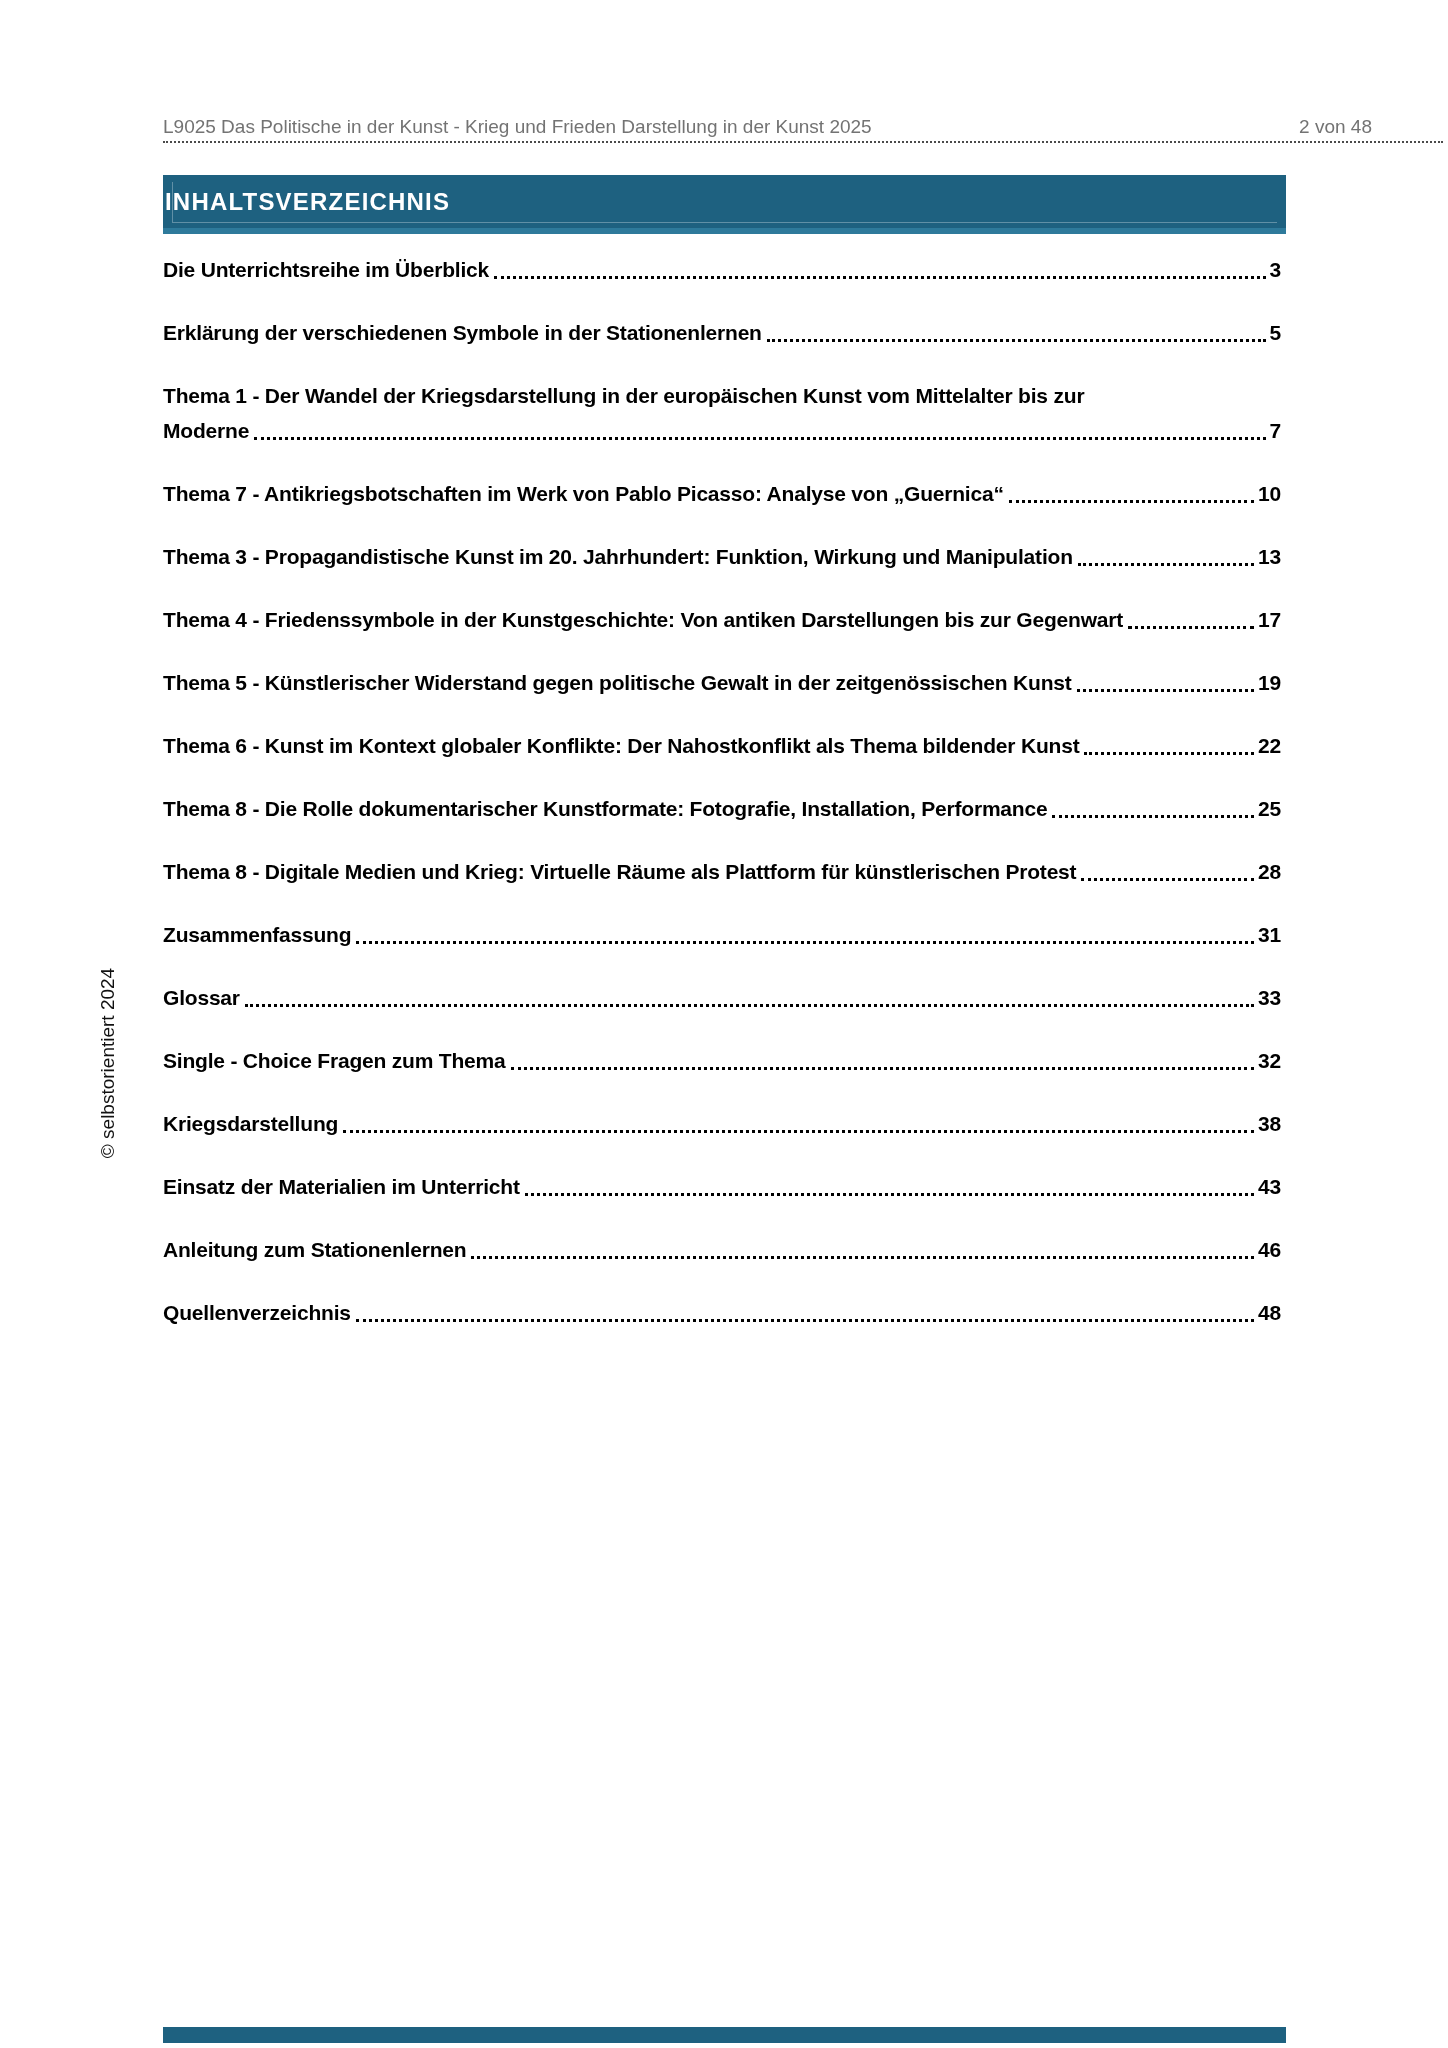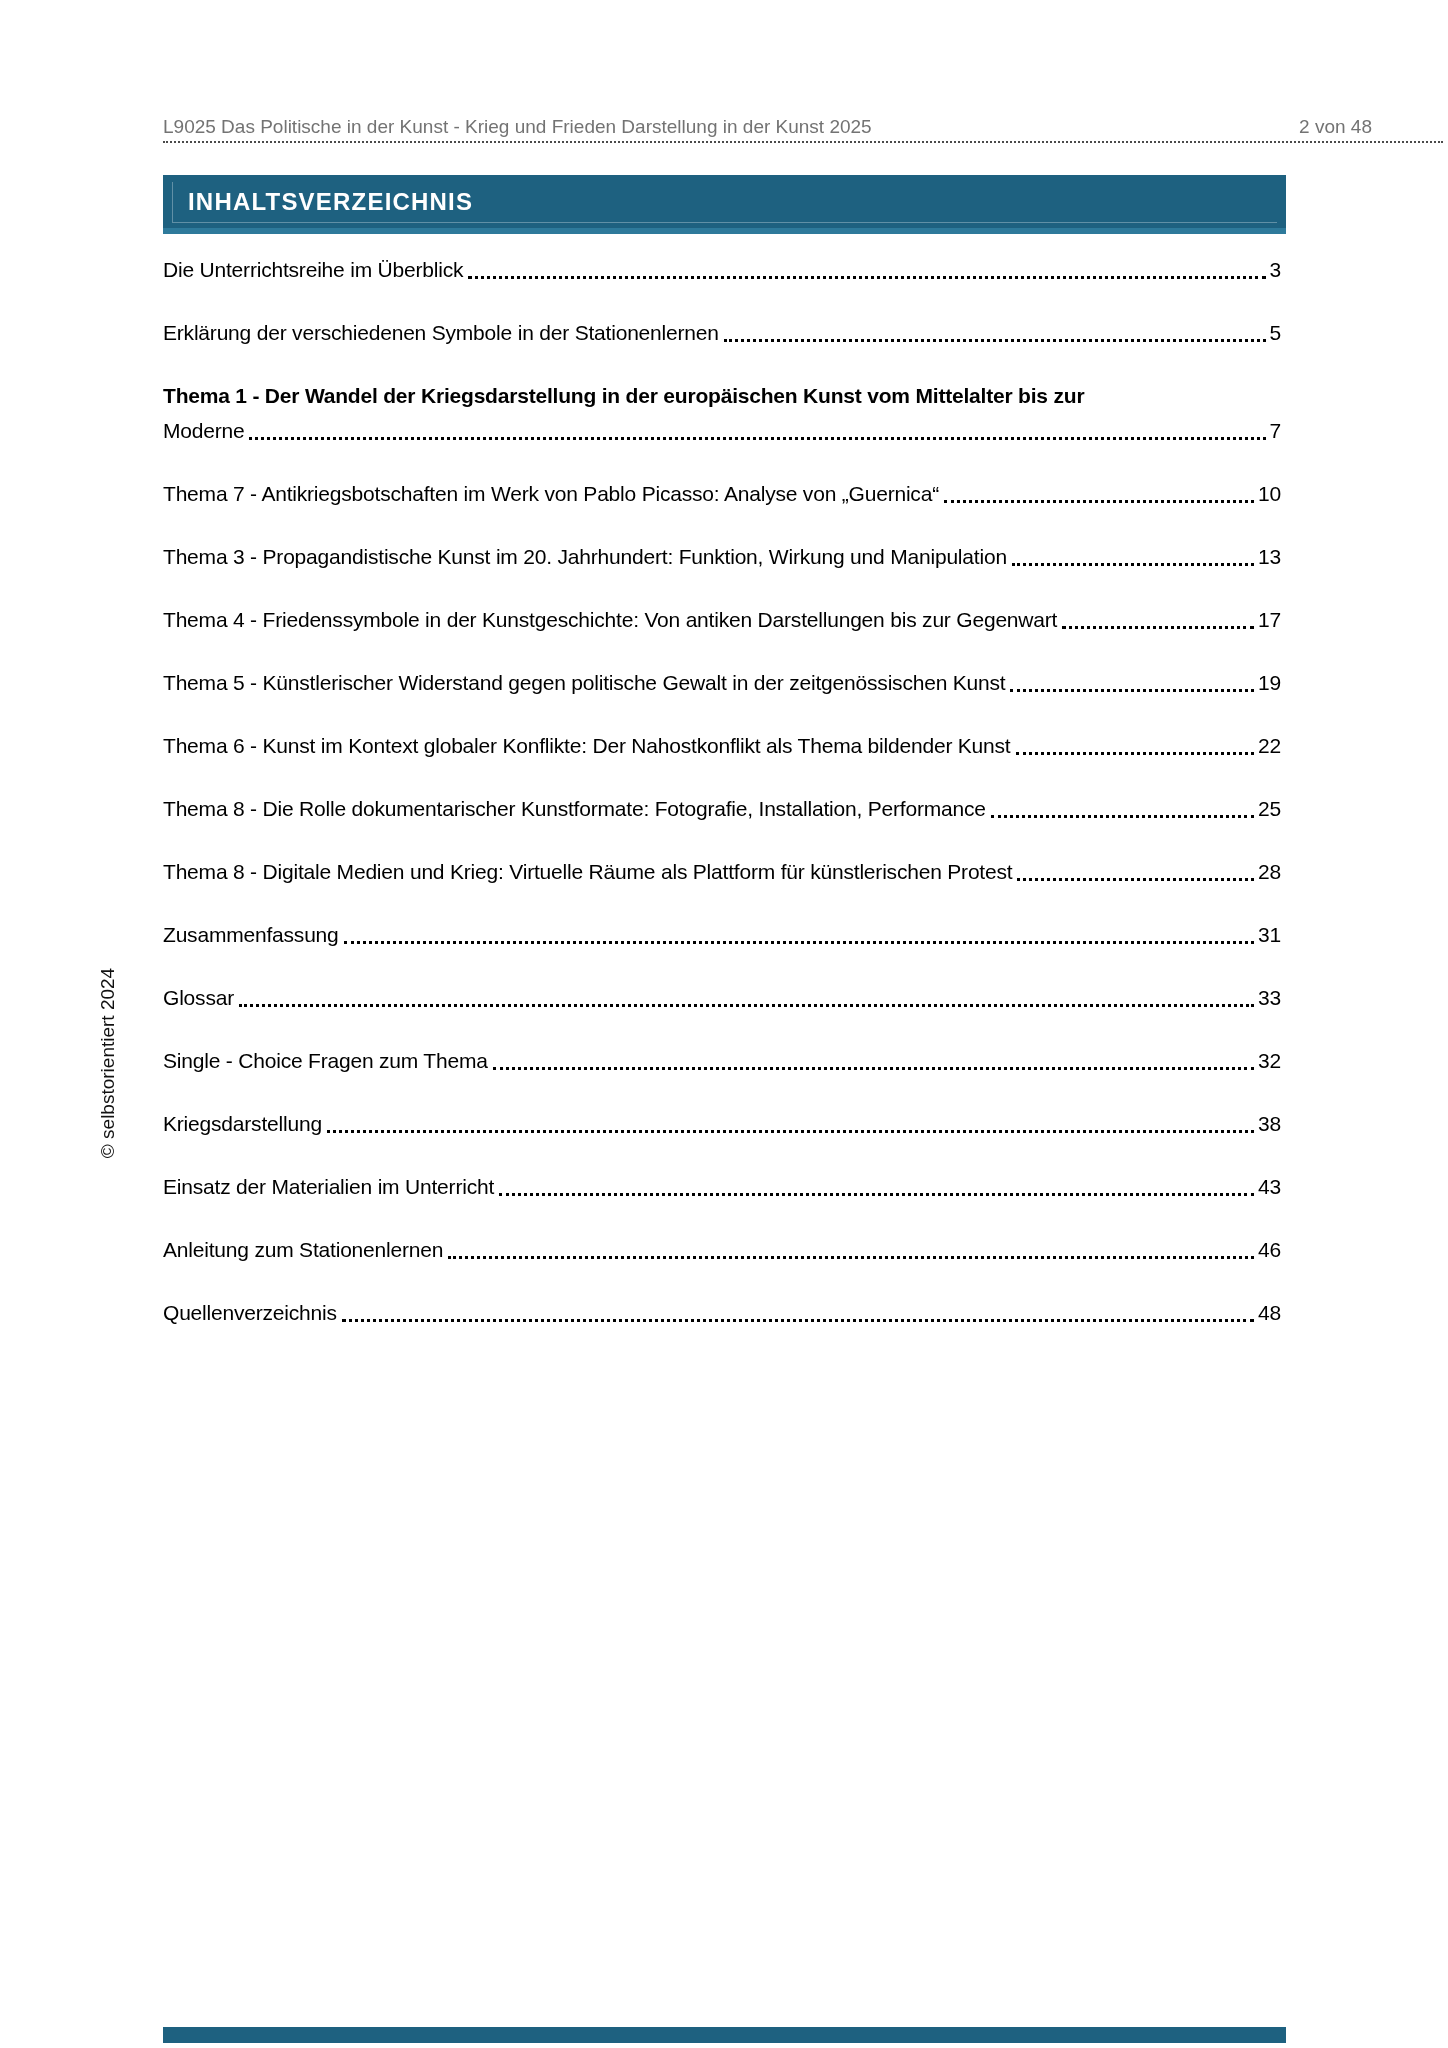--- a/index.html
+++ b/index.html
@@ -52,21 +52,21 @@
     left: 9px; top: 7px; right: 9px; bottom: 5px;
     border-left: 1px solid rgba(255,255,255,0.30);
     border-bottom: 1px solid rgba(255,255,255,0.30);
     pointer-events: none;
   }
   .banner-title {
     color: #ffffff;
     font-weight: bold;
     font-size: 24px;
     letter-spacing: 1.2px;
-    padding-left: 25px;
+    padding-left: 2px;
     white-space: nowrap;
   }
 
   
   .toc {
     position: absolute;
     left: 163px;
     top: 252px;
     width: 1118px;
   }
@@ -75,21 +75,21 @@
     font-size: 21px;
     font-weight: bold;
     letter-spacing: -0.2px;
     line-height: 35px;
     white-space: nowrap;
   }
   .toc-row {
     display: flex;
     align-items: flex-end;
     font-size: 21px;
-    font-weight: normal;
+    font-weight: bold;
     letter-spacing: -0.2px;
     line-height: 35px;
   }
   .toc-title { white-space: nowrap; }
   .toc-leader {
     flex: 1 1 auto;
     min-width: 4px;
     height: 0;
     border-bottom: 3.5px dotted #000;
     margin: 0 4px 8px 5px;

